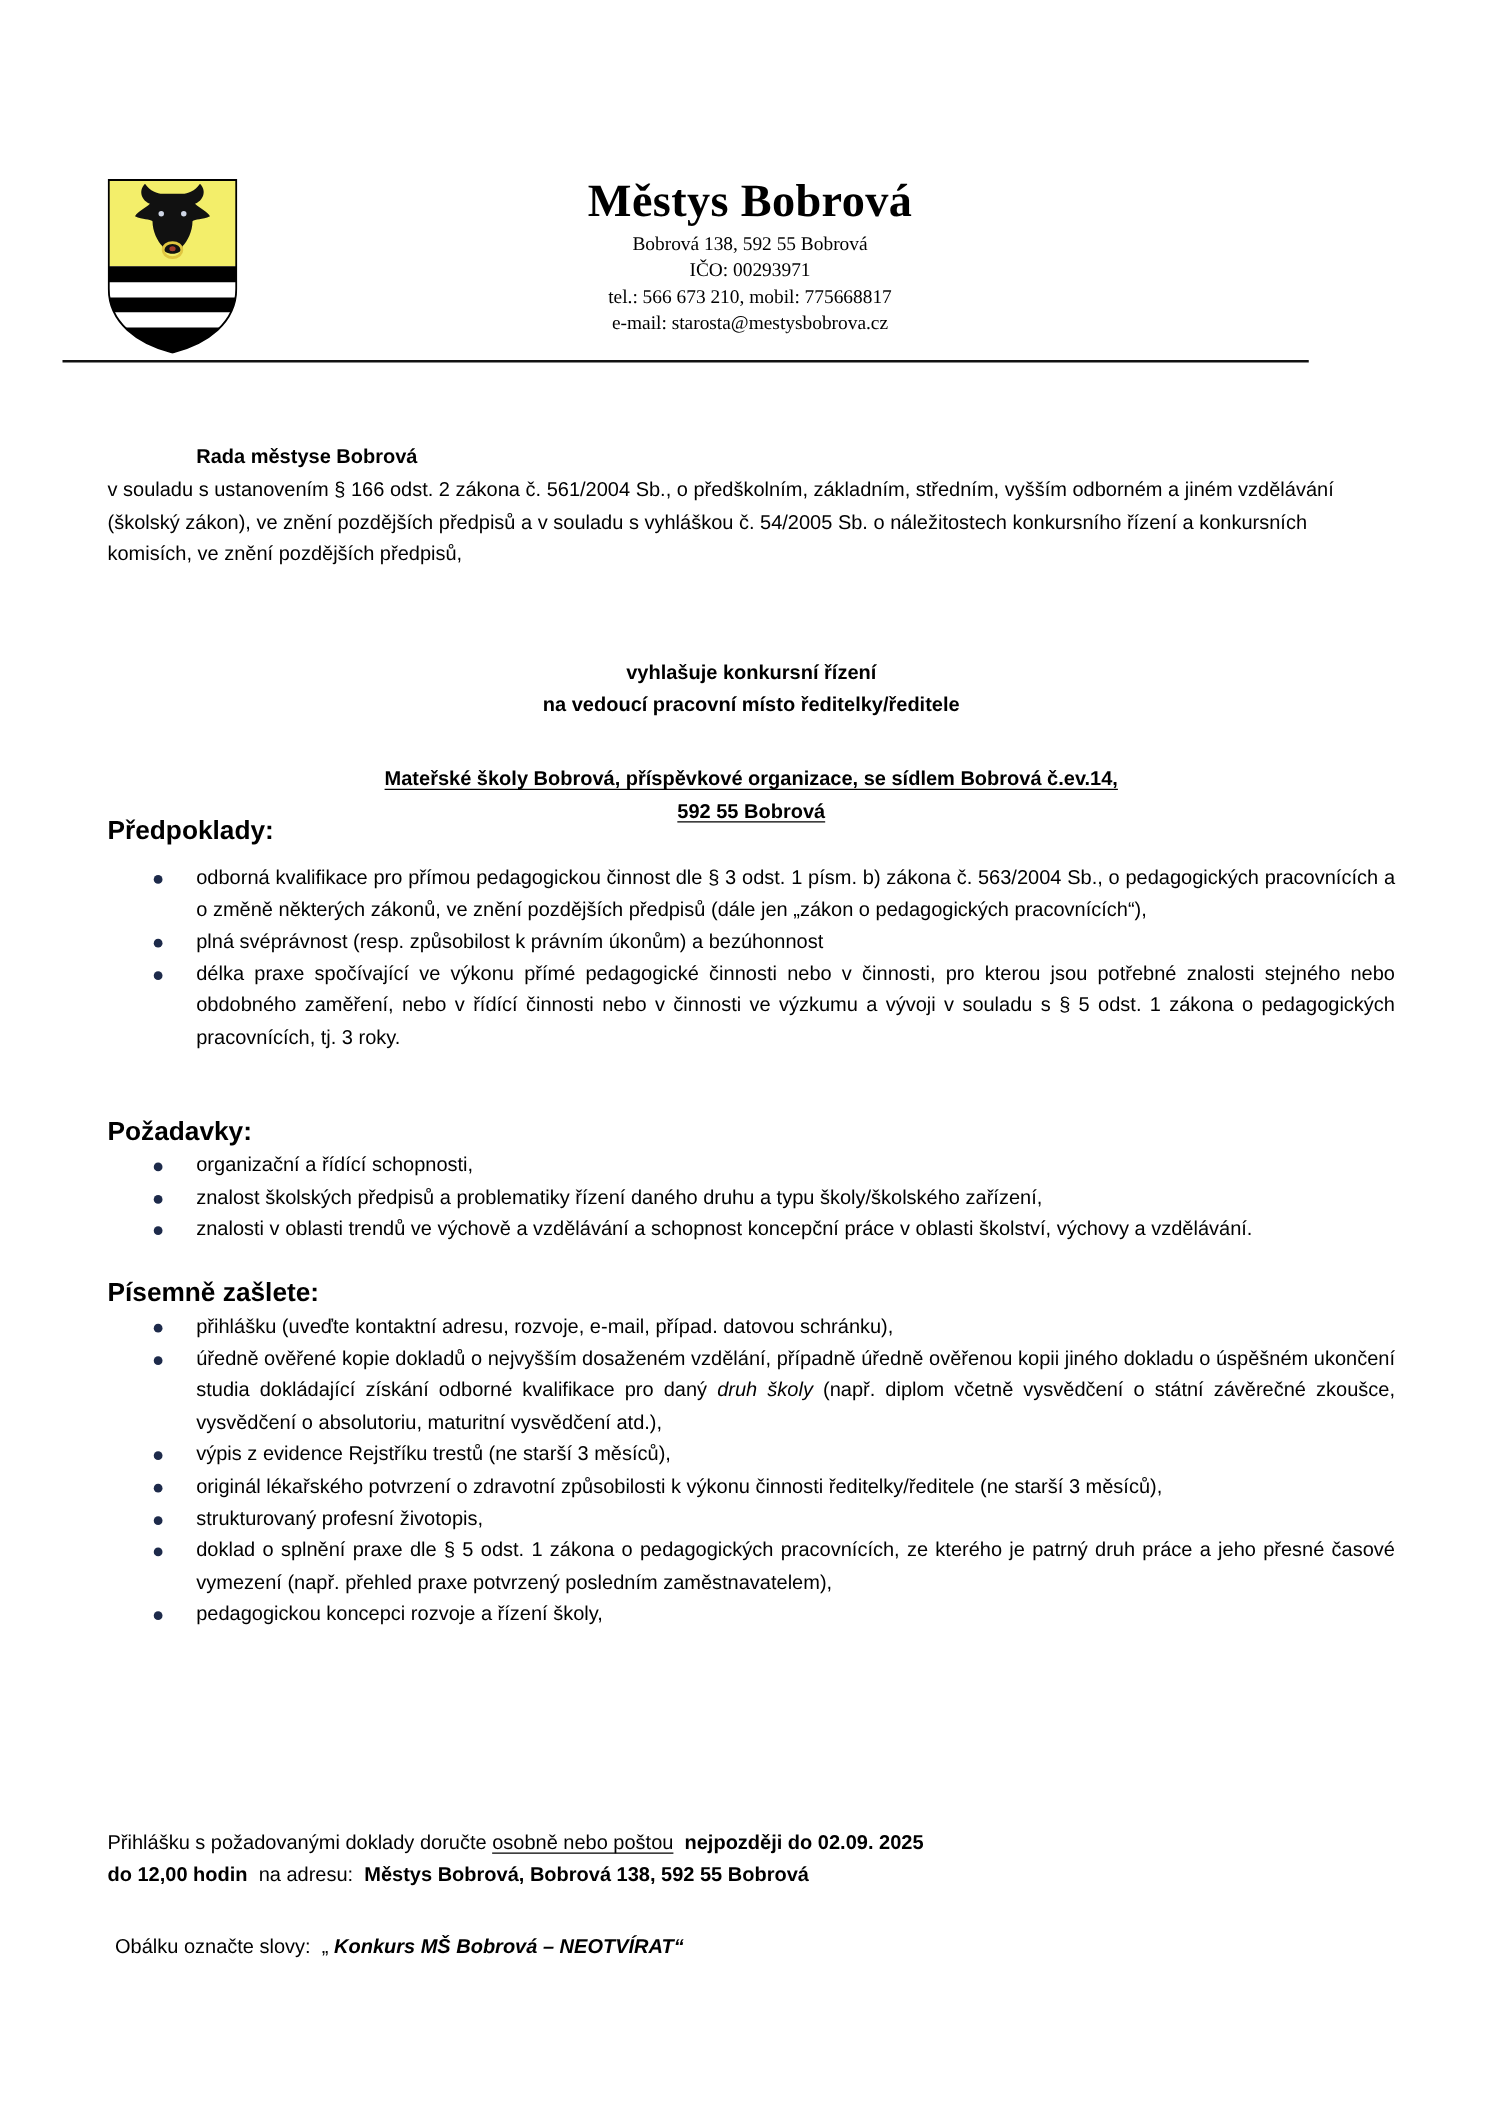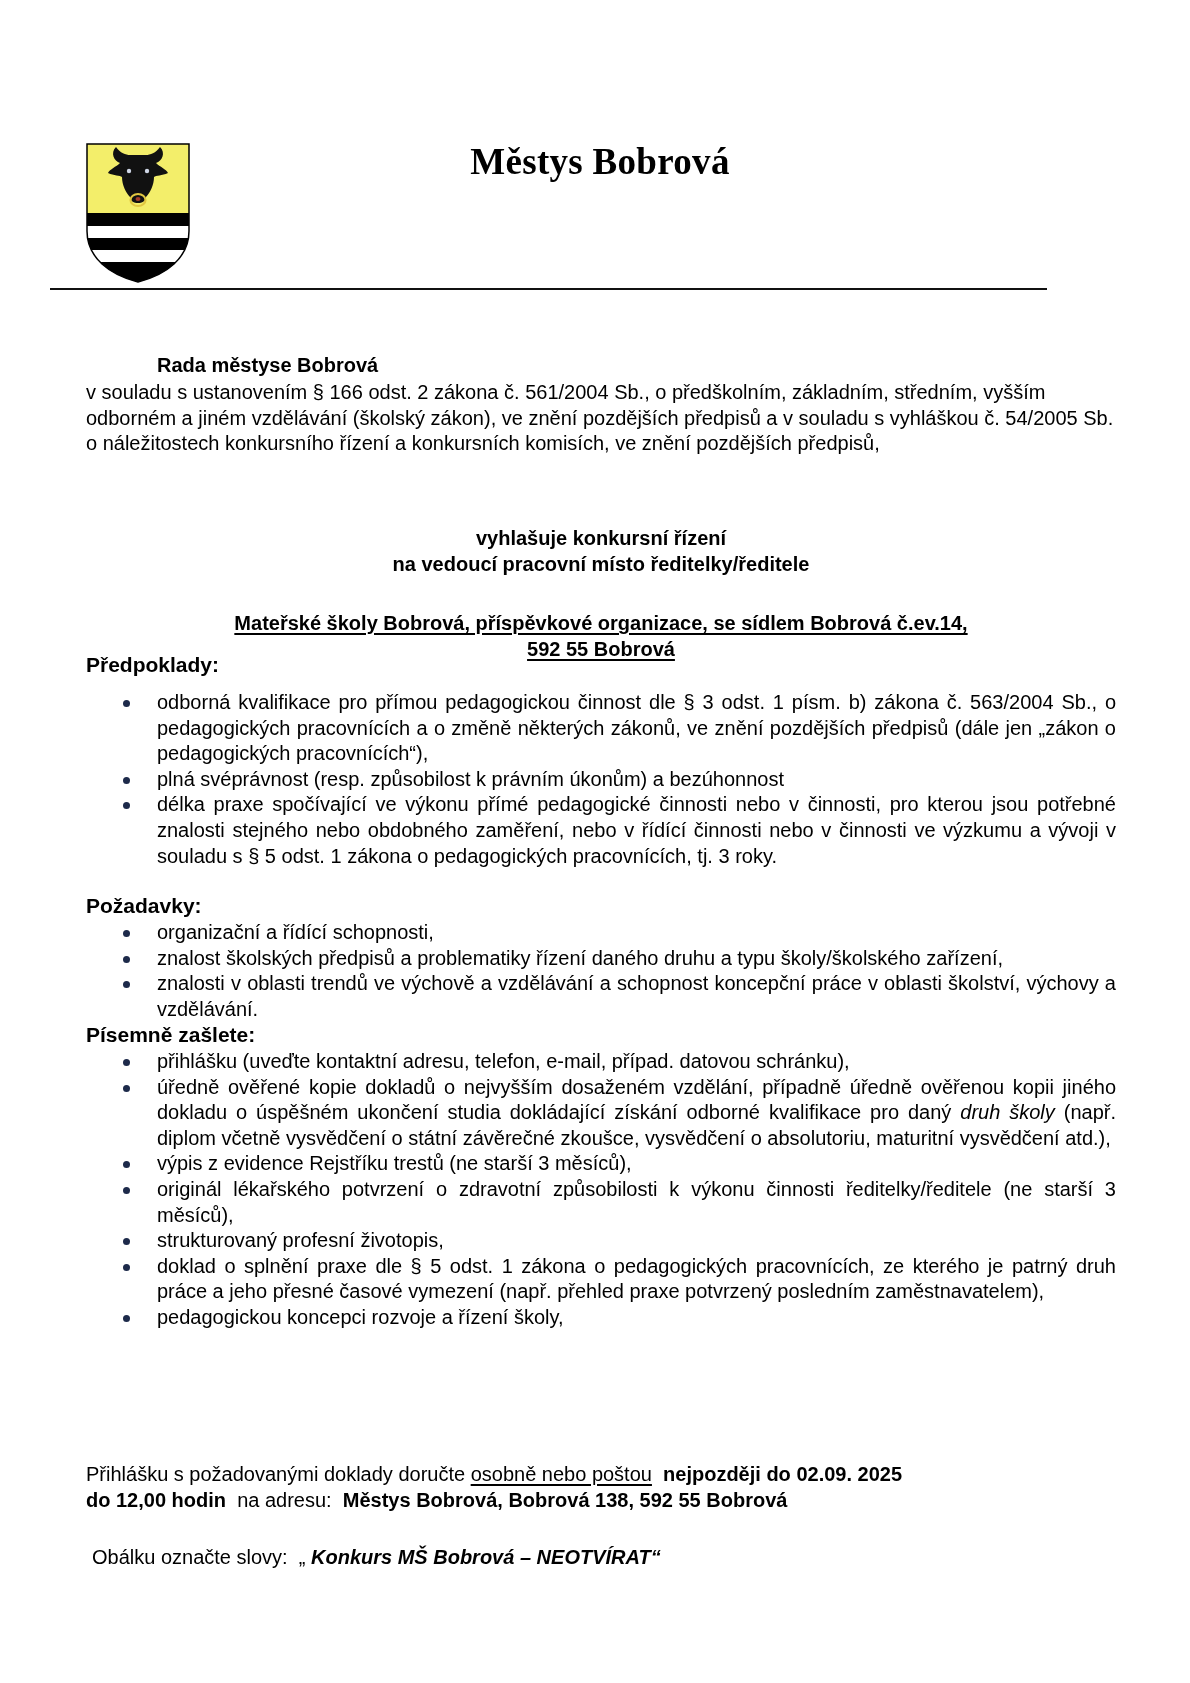--- a/index.html
+++ b/index.html
@@ -8,21 +8,21 @@
 
   
   .crest { position: absolute; left: 86px; top: 143px; width: 104px; height: 140px; }
   .lh { position: absolute; left: 400px; width: 400px; text-align: center; font-family: "Liberation Serif", "DejaVu Serif", serif; }
   .lh-title { top: 140px; font-size: 37px; font-weight: bold; letter-spacing: 0.3px; }
   .lh-line { font-size: 15.5px; line-height: 21px; }
   .lh-lines { top: 185px; }
   .rule { position: absolute; left: 50px; top: 288px; width: 997px; height: 2px; background: #111; }
 
   
-  .txt { font-family: "Liberation Sans", "DejaVu Sans", sans-serif; font-size: 20px; line-height: 25.6px; }
+  .txt { font-family: "Liberation Sans", "DejaVu Sans", sans-serif; font-size: 16px; line-height: 25.6px; }
   .abs { position: absolute; }
   .bold { font-weight: bold; }
   .center { text-align: center; }
   .u { text-decoration: underline; text-underline-offset: 3px; margin-top: 48px; }
   .it { font-style: italic; }
   .justify { text-align: justify; text-align-last: left; }
 
   .intro { left: 86px; top: 364px; width: 1030px; }
   .council { left: 157px; top: 353px; }
   .declare { left: 86px; top: 526px; width: 1030px; text-align: center; }
@@ -59,20 +59,26 @@
     <path d="M1,1 H103 V88 C103,115 80,132 52,139 C24,132 1,115 1,88 Z" fill="none" stroke="#000" stroke-width="1.5"></path>
 
     <path d="M30,4 C24,10 28,18 34,20 C30,24 24,26 22,30 C28,33 34,32 36,34 C36,42 40,50 44,54 C44,58 48,60 52,60 C56,60 60,58 60,54 C64,50 68,42 68,34 C70,32 76,33 82,30 C80,26 74,24 70,20 C76,18 80,10 74,4 C70,10 64,12 60,12 L44,12 C40,12 34,10 30,4 Z" fill="#111"></path>
     <circle cx="43" cy="28" r="2.2" fill="#cfd6e6"></circle>
     <circle cx="61" cy="28" r="2.2" fill="#cfd6e6"></circle>
     <ellipse cx="52" cy="57" rx="7.5" ry="6" fill="none" stroke="#e0c640" stroke-width="2.2"></ellipse>
     <ellipse cx="52" cy="56" rx="2.5" ry="2" fill="#a03a2a"></ellipse>
   </svg>
 
   <div class="lh lh-title">Městys Bobrová</div>
+  <div class="lh lh-lines">
+    <div class="lh-line">Bobrová 138, 592 55 Bobrová</div>
+    <div class="lh-line">IČO: 00293971</div>
+    <div class="lh-line">tel.: 566 673 210, mobil: 775668817</div>
+    <div class="lh-line">e-mail: starosta@mestysbobrova.cz</div>
+  </div>
   <div class="rule"></div>
 
   <div class="txt abs bold council">Rada městyse Bobrová</div>
   <div class="txt abs intro" style="top:380px;">v souladu s ustanovením § 166 odst. 2 zákona č. 561/2004 Sb., o předškolním, základním, středním, vyšším odborném a jiném vzdělávání (školský zákon), ve znění pozdějších předpisů a v souladu s vyhláškou č. 54/2005 Sb. o náležitostech konkursního řízení a konkursních komisích, ve znění pozdějších předpisů,</div>
 
   <div class="txt abs bold center declare">
     <div>vyhlašuje konkursní řízení</div>
     <div>na vedoucí pracovní místo ředitelky/ředitele</div>
   </div>
 
@@ -110,21 +116,21 @@
     <li class="justify">
         <span class="bullet"></span>
         <span class="t">znalosti v oblasti trendů ve výchově a vzdělávání a schopnost koncepční práce v oblasti školství, výchovy a vzdělávání.</span>
       </li>
   </ul>
 
   <div class="txt abs bold section-head" style="top:1022px;">Písemně zašlete:</div>
   <ul class="txt list" style="top:1049px;">
     <li class="justify">
         <span class="bullet"></span>
-        <span class="t">přihlášku (uveďte kontaktní adresu, telefon, e-mail, případ. datovou schránku),</span>
+        <span class="t">přihlášku (uveďte kontaktní adresu, rozvoje, e-mail, případ. datovou schránku),</span>
       </li>
     <li class="justify">
         <span class="bullet"></span>
         <span class="t"><span>úředně ověřené kopie dokladů o nejvyšším dosaženém vzdělání, případně úředně ověřenou kopii jiného dokladu o úspěšném ukončení studia dokládající získání odborné kvalifikace pro daný </span><span class="it">druh školy</span><span> (např. diplom včetně vysvědčení o státní závěrečné zkoušce, vysvědčení o absolutoriu, maturitní vysvědčení atd.),</span></span>
       </li>
     <li class="justify">
         <span class="bullet"></span>
         <span class="t">výpis z evidence Rejstříku trestů (ne starší 3 měsíců),</span>
       </li>
     <li class="justify">

